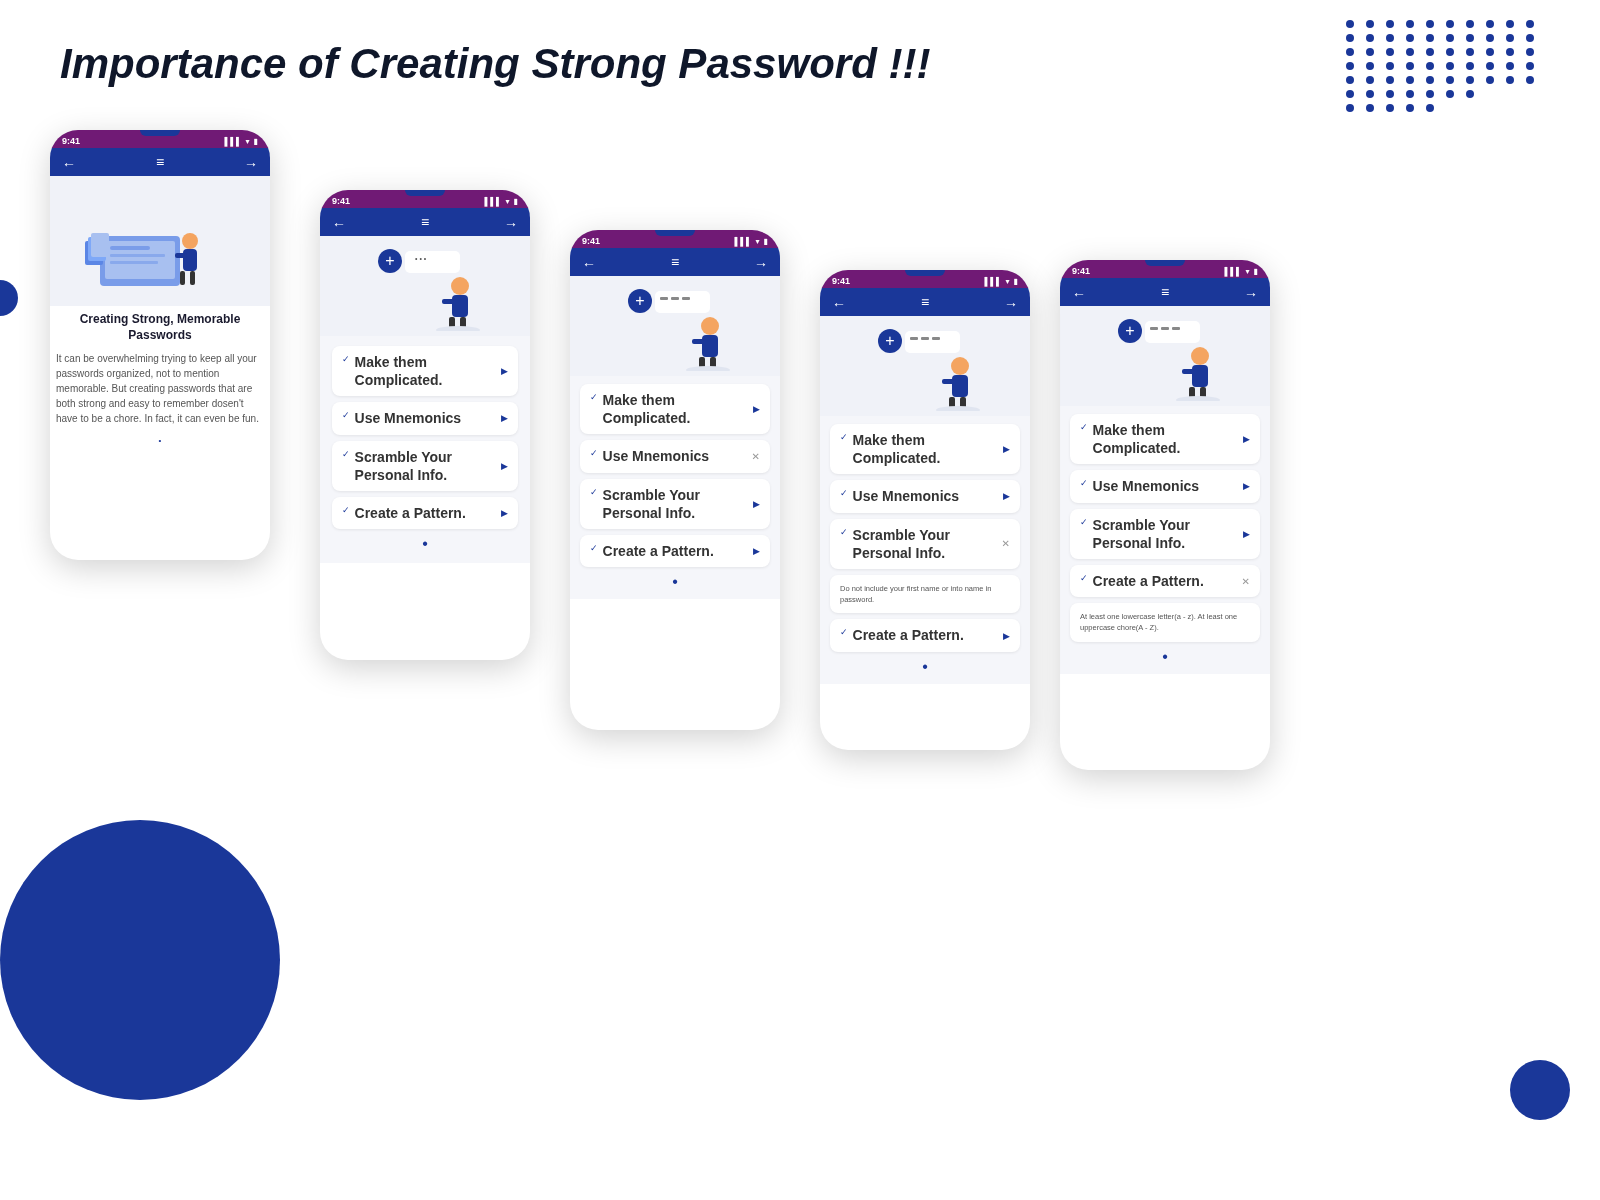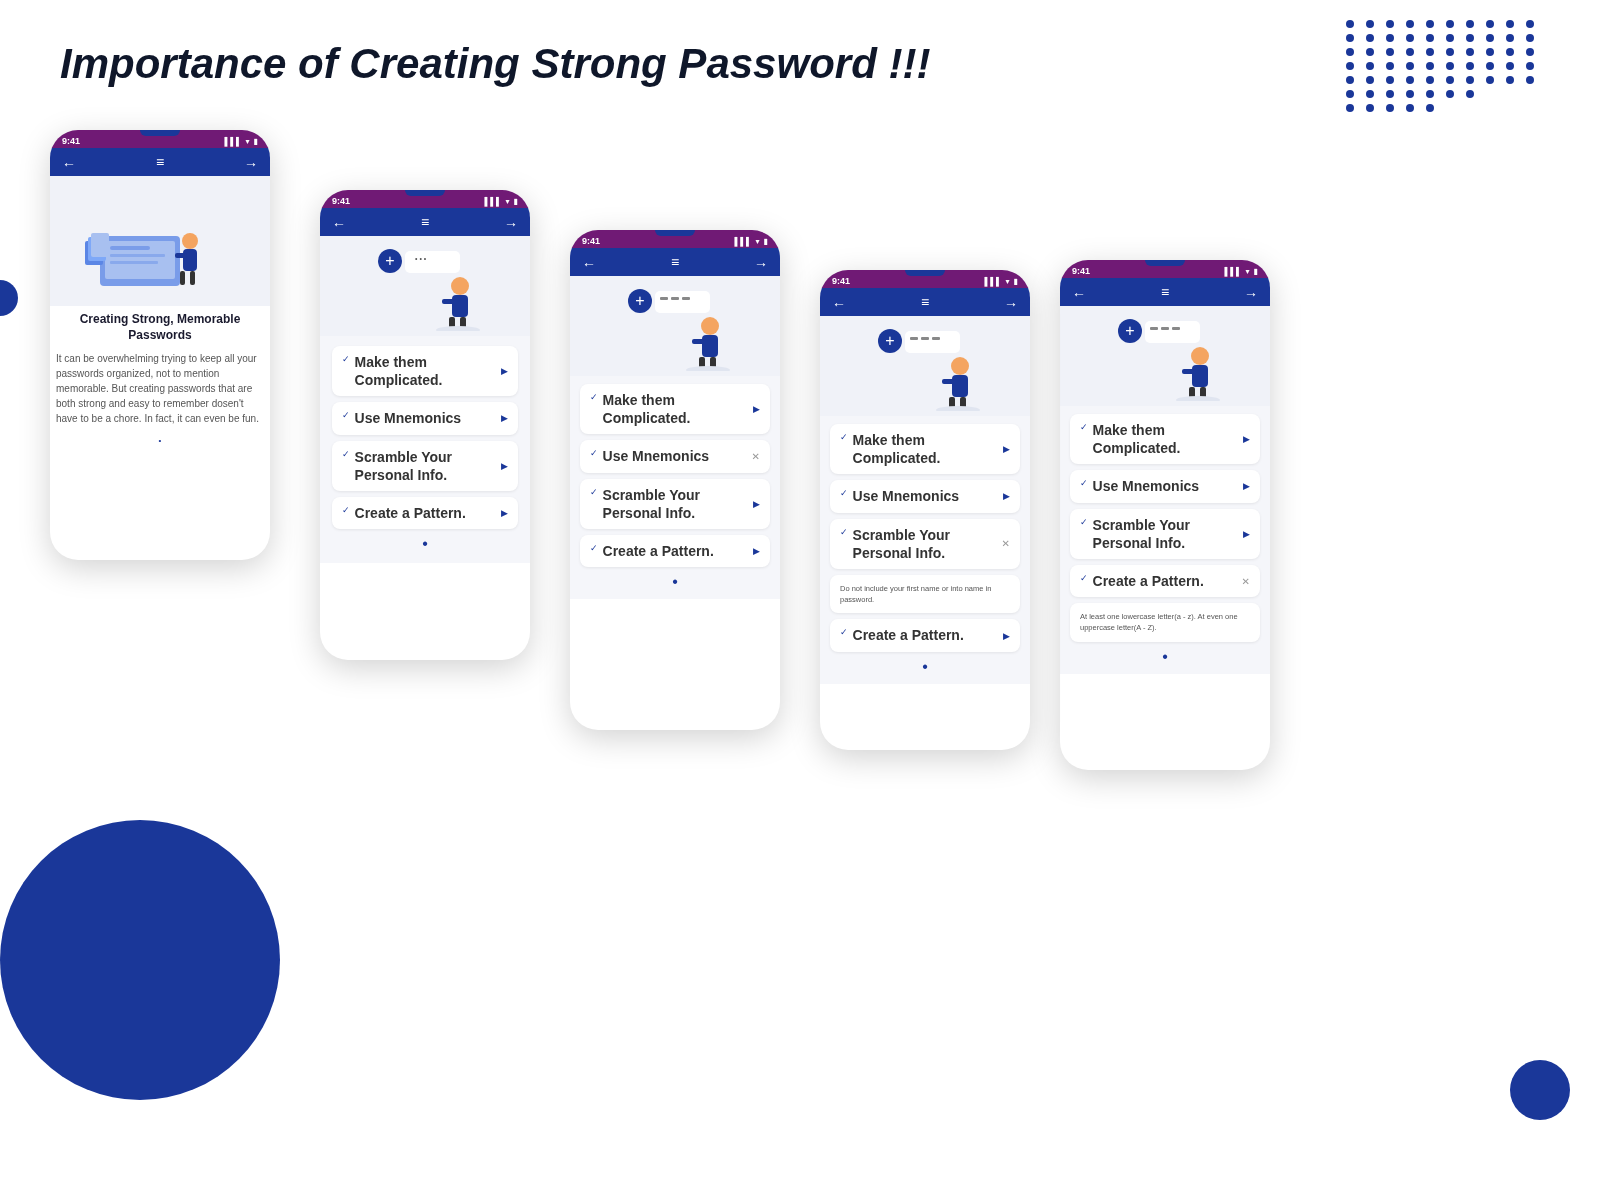--- a/index.html
+++ b/index.html
@@ -639,18 +639,18 @@
         <span class="arrow-icon">▶</span>
       </div>
 
       <div class="menu-item">
         <div class="menu-item-left">
           <span class="check-icon">✓</span>
           <span class="menu-label">Create a Pattern.</span>
         </div>
         <span class="x-icon">✕</span>
       </div>
-      <div class="expanded-content">At least one lowercase letter(a - z). At even one uppercase letter(A - Z).</div>
+      <div class="expanded-content">At least one lowercase letter(a - z). At least one uppercase chore(A - Z).</div>
       <div class="scroll-dot">•</div>
     </div>
   </div>
 
 </div>
 
 </body></html>

